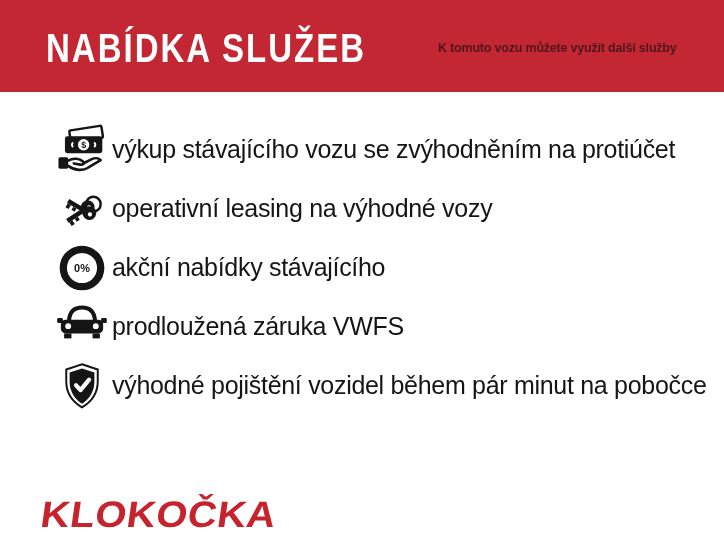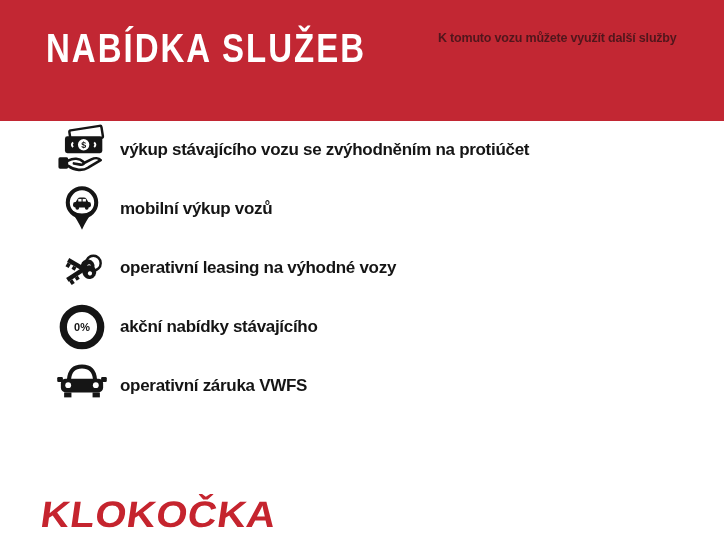--- a/index.html
+++ b/index.html
@@ -4,50 +4,50 @@
 <style>
   html,body{margin:0;padding:0;}
   body{
     width:724px;height:560px;position:relative;overflow:hidden;
     background:#ffffff;
     font-family:"Liberation Sans",sans-serif;
     -webkit-font-smoothing:antialiased;
   }
   
   .banner{
-    position:absolute;top:0;left:0;width:724px;height:121px;
+    position:absolute;top:0;left:0;width:724px;height:92px;
     background:var(--banner-bg,#c22733);
   }
   .banner-title{
     position:absolute;left:46px;top:25px;
     font-size:33px;font-weight:bold;letter-spacing:2px;
     color:var(--title-color,#ffffff);
     transform:scaleY(1.22);transform-origin:left top;
     white-space:nowrap;
   }
   .banner-sub{
-    position:absolute;left:438px;top:30px;
+    position:absolute;left:438px;top:40px;
     font-size:12.5px;line-height:17px;font-weight:bold;letter-spacing:-0.2px;
     color:var(--subtitle-color,#50161c);
     white-space:nowrap;
   }
   
   .services{
     position:absolute;left:56px;top:120px;right:0;
   }
   .row{
     height:59px;display:flex;align-items:center;
   }
   .ic{
     width:52px;height:52px;flex:0 0 52px;
     display:flex;align-items:center;justify-content:center;
   }
   .lbl{
-    margin-left:12px;
-    font-size:17px;font-weight:bold;letter-spacing:-0.3px;
+    margin-left:4px;
+    font-size:25px;font-weight:normal;letter-spacing:-0.3px;
     color:var(--label-color,#151515);
     white-space:nowrap;
   }
   
   .logo{
     position:absolute;left:44px;top:494px;
     font-size:40px;font-weight:bold;letter-spacing:0.5px;
     color:var(--logo-color,#c5242e);
     transform:skewX(-8deg) scaleY(0.92);transform-origin:left top;
     white-space:nowrap;
@@ -72,35 +72,20 @@
     <path d="M21 22.5 q-3 3 0 6" stroke="#fff" stroke-width="2.2" fill="none"></path>
     <path d="M47 22.5 q3 3 0 6" stroke="#fff" stroke-width="2.2" fill="none"></path>
     <circle cx="34" cy="25.5" r="7" fill="#fff"></circle>
     <text x="34" y="30" font-size="11" font-weight="bold" text-anchor="middle" fill="#151515" font-family="'Liberation Sans',sans-serif">$</text>
     <rect x="3" y="41" width="12" height="14" rx="2" fill="#151515"></rect>
     <path d="M15 51.5 C23 57.5 33 58 40 53.5 L55 44.5 C52.5 41.5 47.5 41.5 43.5 43.5 L34.5 48" fill="none" stroke="#151515" stroke-width="3.2" stroke-linecap="round" stroke-linejoin="round"></path>
     <path d="M15 45 C21.5 41.5 29 42 33.5 46.5 C35.5 49 33 50.5 30 50 L22 48.5" fill="none" stroke="#151515" stroke-width="3.2" stroke-linecap="round" stroke-linejoin="round"></path>
   </svg>
       </span>
       <span class="lbl">výkup stávajícího vozu se zvýhodněním na protiúčet</span>
-    </div>
-    <div class="row">
-      <span class="ic">
-        <svg width="52" height="52" viewBox="0 0 64 64">
-    <circle cx="32" cy="24" r="17.5" fill="#fff" stroke="#151515" stroke-width="5"></circle>
-    <path d="M19 33.5 C23.5 43 29 50 32 57.5 C35 50 40.5 43 45 33.5 Q32 41.5 19 33.5 Z" fill="#151515"></path>
-    <path d="M23.5 24.5 l3.2 -5.2 q1 -1.6 3 -1.6 h4.6 q2 0 3 1.6 l3.2 5.2 Z" fill="#151515"></path>
-    <rect x="21" y="23.5" width="22" height="6.5" rx="2.5" fill="#151515"></rect>
-    <rect x="27.4" y="19.6" width="4" height="3.2" fill="#fff"></rect>
-    <rect x="32.8" y="19.6" width="4" height="3.2" fill="#fff"></rect>
-    <circle cx="26.2" cy="30.6" r="2.3" fill="#151515"></circle>
-    <circle cx="37.8" cy="30.6" r="2.3" fill="#151515"></circle>
-  </svg>
-      </span>
-      <span class="lbl">mobilní výkup vozů</span>
     </div>
     <div class="row">
       <span class="ic">
         <svg width="52" height="52" viewBox="0 0 64 64">
     <circle cx="46" cy="26" r="9" fill="none" stroke="#151515" stroke-width="3"></circle>
     <g transform="rotate(-33 39 30)">
       <rect x="9" y="27.5" width="26" height="5.5" fill="#151515"></rect>
       <rect x="10" y="33" width="4.5" height="5.5" fill="#151515"></rect>
       <rect x="18" y="33" width="4.5" height="4.5" fill="#151515"></rect>
       <circle cx="39" cy="30" r="8.5" fill="#151515"></circle>
@@ -132,17 +117,27 @@
     <path d="M16 24 C17 11 24 8 32 8 C40 8 47 11 48 24" fill="none" stroke="#151515" stroke-width="5"></path>
     <rect x="1.5" y="21" width="7" height="6" rx="1.5" fill="#151515"></rect>
     <rect x="55.5" y="21" width="7" height="6" rx="1.5" fill="#151515"></rect>
     <rect x="6" y="23" width="52" height="17" rx="6" fill="#151515"></rect>
     <circle cx="15" cy="31" r="3.6" fill="#fff"></circle>
     <circle cx="49" cy="31" r="3.6" fill="#fff"></circle>
     <rect x="10" y="40" width="9" height="6" fill="#151515"></rect>
     <rect x="45" y="40" width="9" height="6" fill="#151515"></rect>
   </svg>
       </span>
-      <span class="lbl">operativní záruka VWFS</span>
+      <span class="lbl">prodloužená záruka VWFS</span>
+    </div>
+    <div class="row">
+      <span class="ic">
+        <svg width="48" height="48" viewBox="0 0 64 64">
+    <path d="M32 3 L53 10 V26 C53 43 42 54.5 32 60.5 C22 54.5 11 43 11 26 V10 Z" fill="#fff" stroke="#151515" stroke-width="2.6"></path>
+    <path d="M32 8.5 L48.5 14 V26.5 C48.5 40.5 40 50.5 32 55.5 C24 50.5 15.5 40.5 15.5 26.5 V14 Z" fill="#151515"></path>
+    <path d="M24 31 L30 37.5 L41.5 23.5" fill="none" stroke="#fff" stroke-width="5.5" stroke-linecap="round" stroke-linejoin="round"></path>
+  </svg>
+      </span>
+      <span class="lbl">výhodné pojištění vozidel během pár minut na pobočce</span>
     </div>
   </div>
 
 <div class="logo">KLOKOČKA</div>
 
 </body></html>

